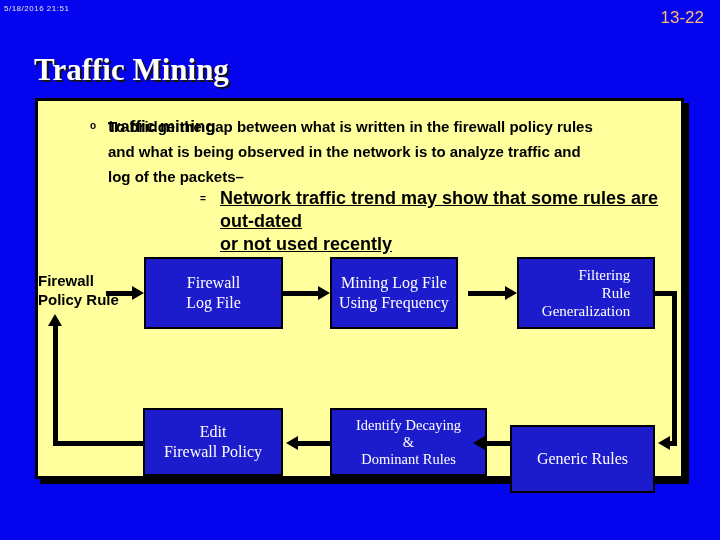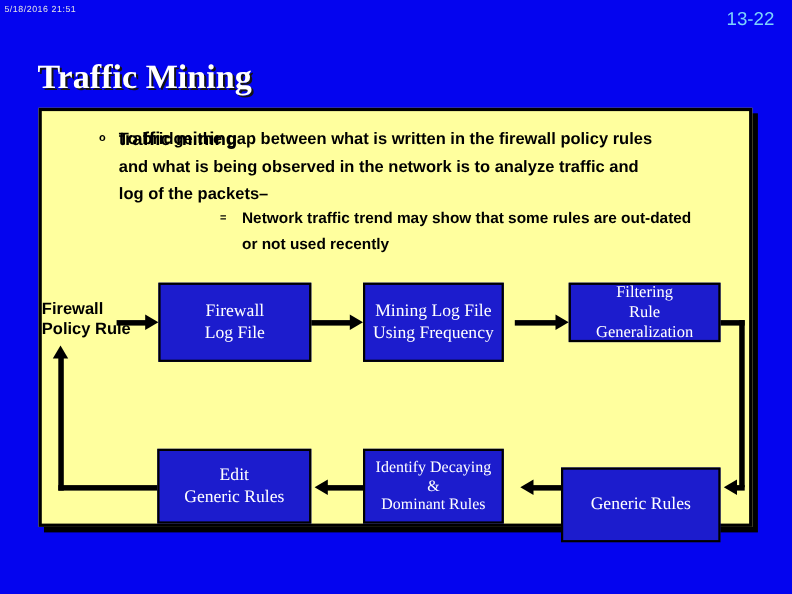--- a/index.html
+++ b/index.html
@@ -3,42 +3,42 @@
 <meta charset="utf-8">
 <style>
   :root{
     --background:#0404ef; --panel:#ffff9e; --node-fill:#1c1ccd;
     --node-border:#000000; --arrow:#000000; --title-text:#ffffff; --body-text:#000000;
   }
   html,body{margin:0;padding:0;}
   .slide{position:relative;width:720px;height:540px;background:var(--background);
     overflow:hidden;font-family:"Liberation Sans",sans-serif;}
   .timestamp{position:absolute;left:4px;top:4px;font-size:8px;color:#e6e6e6;letter-spacing:.5px;}
-  .page-num{position:absolute;right:16px;top:8px;font-size:17px;color:#7dd3fc;}
+  .page-num{position:absolute;right:16px;top:8px;font-size:17px;color:#fdba74;}
   .title{position:absolute;left:34px;top:52px;font-family:"Liberation Serif",serif;
     font-weight:bold;font-size:31px;color:var(--title-text);text-shadow:2px 2px 0 #141414;}
   .panel{position:absolute;left:35px;top:98px;width:649px;height:381px;box-sizing:border-box;
     background:var(--panel);border:3px solid #000;box-shadow:5px 5px 0 #000;}
   .panel *{position:absolute;box-sizing:border-box;}
   .marker{font-weight:bold;font-size:10px;color:var(--body-text);}
   .bullet-main{left:70px;top:13px;width:568px;font-size:15px;font-weight:bold;
     line-height:25px;color:var(--body-text);white-space:pre-line;}
   .bullet-main b{font-size:17px;}
-  .bullet-sub{left:182px;top:86px;width:472px;font-size:14px;font-weight:bold;
-    line-height:23px;color:var(--body-text);white-space:pre-line;}
+  .bullet-sub{left:182px;top:86px;width:472px;font-size:18px;font-weight:bold;
+    line-height:23px;color:var(--body-text);white-space:pre-line;text-decoration:underline;}
   .ext-label{left:0px;top:170px;font-size:15px;font-weight:bold;line-height:19px;
     color:var(--body-text);white-space:pre-line;}
   .node{background:var(--node-fill);border:2px solid var(--node-border);
     display:flex;align-items:center;justify-content:center;text-align:center;
     font-family:"Liberation Serif",serif;color:#fff;white-space:pre-line;}
   .n-flf{left:106px;top:156px;width:139px;height:72px;font-size:16px;line-height:20px;}
   .n-mining{left:292px;top:156px;width:128px;height:72px;font-size:16px;line-height:20px;}
-  .n-filter{left:479px;top:156px;width:138px;height:54px;font-size:15px;line-height:18px;}
+  .n-filter{left:479px;top:156px;width:138px;height:72px;font-size:15px;line-height:18px;text-align:right;}
   .n-edit{left:105px;top:307px;width:140px;height:68px;font-size:16px;line-height:20px;}
-  .n-identify{left:292px;top:307px;width:128px;height:68px;font-size:14.5px;line-height:17px;}
+  .n-identify{left:292px;top:307px;width:157px;height:68px;font-size:14.5px;line-height:17px;}
   .n-generic{left:472px;top:307px;width:145px;height:68px;font-size:16px;margin-top:17px;}
   .bar{background:var(--arrow);}
   .head{width:0;height:0;border-style:solid;border-color:transparent;}
   .head-r{border-left:12px solid var(--arrow);border-top:7px solid transparent;border-bottom:7px solid transparent;}
   .head-l{border-right:12px solid var(--arrow);border-top:7px solid transparent;border-bottom:7px solid transparent;}
   .head-u{border-bottom:12px solid var(--arrow);border-left:7px solid transparent;border-right:7px solid transparent;}
 </style>
 </head>
 <body>
 
@@ -61,21 +61,21 @@
 Policy Rule</div>
 
     <div class="node n-flf">Firewall
 Log File</div>
     <div class="node n-mining">Mining Log File
 Using Frequency</div>
     <div class="node n-filter">Filtering
 Rule
 Generalization</div>
     <div class="node n-edit">Edit
-Generic Rules</div>
+Firewall Policy</div>
     <div class="node n-identify">Identify Decaying
 &amp;
 Dominant Rules</div>
     <div class="node n-generic">Generic Rules</div>
 
     <div class="bar" style="left:68px;top:190px;width:28px;height:5px;"></div>
     <div class="head head-r" style="left:94px;top:185px;"></div>
 
     <div class="bar" style="left:245px;top:190px;width:36px;height:5px;"></div>
     <div class="head head-r" style="left:280px;top:185px;"></div>

